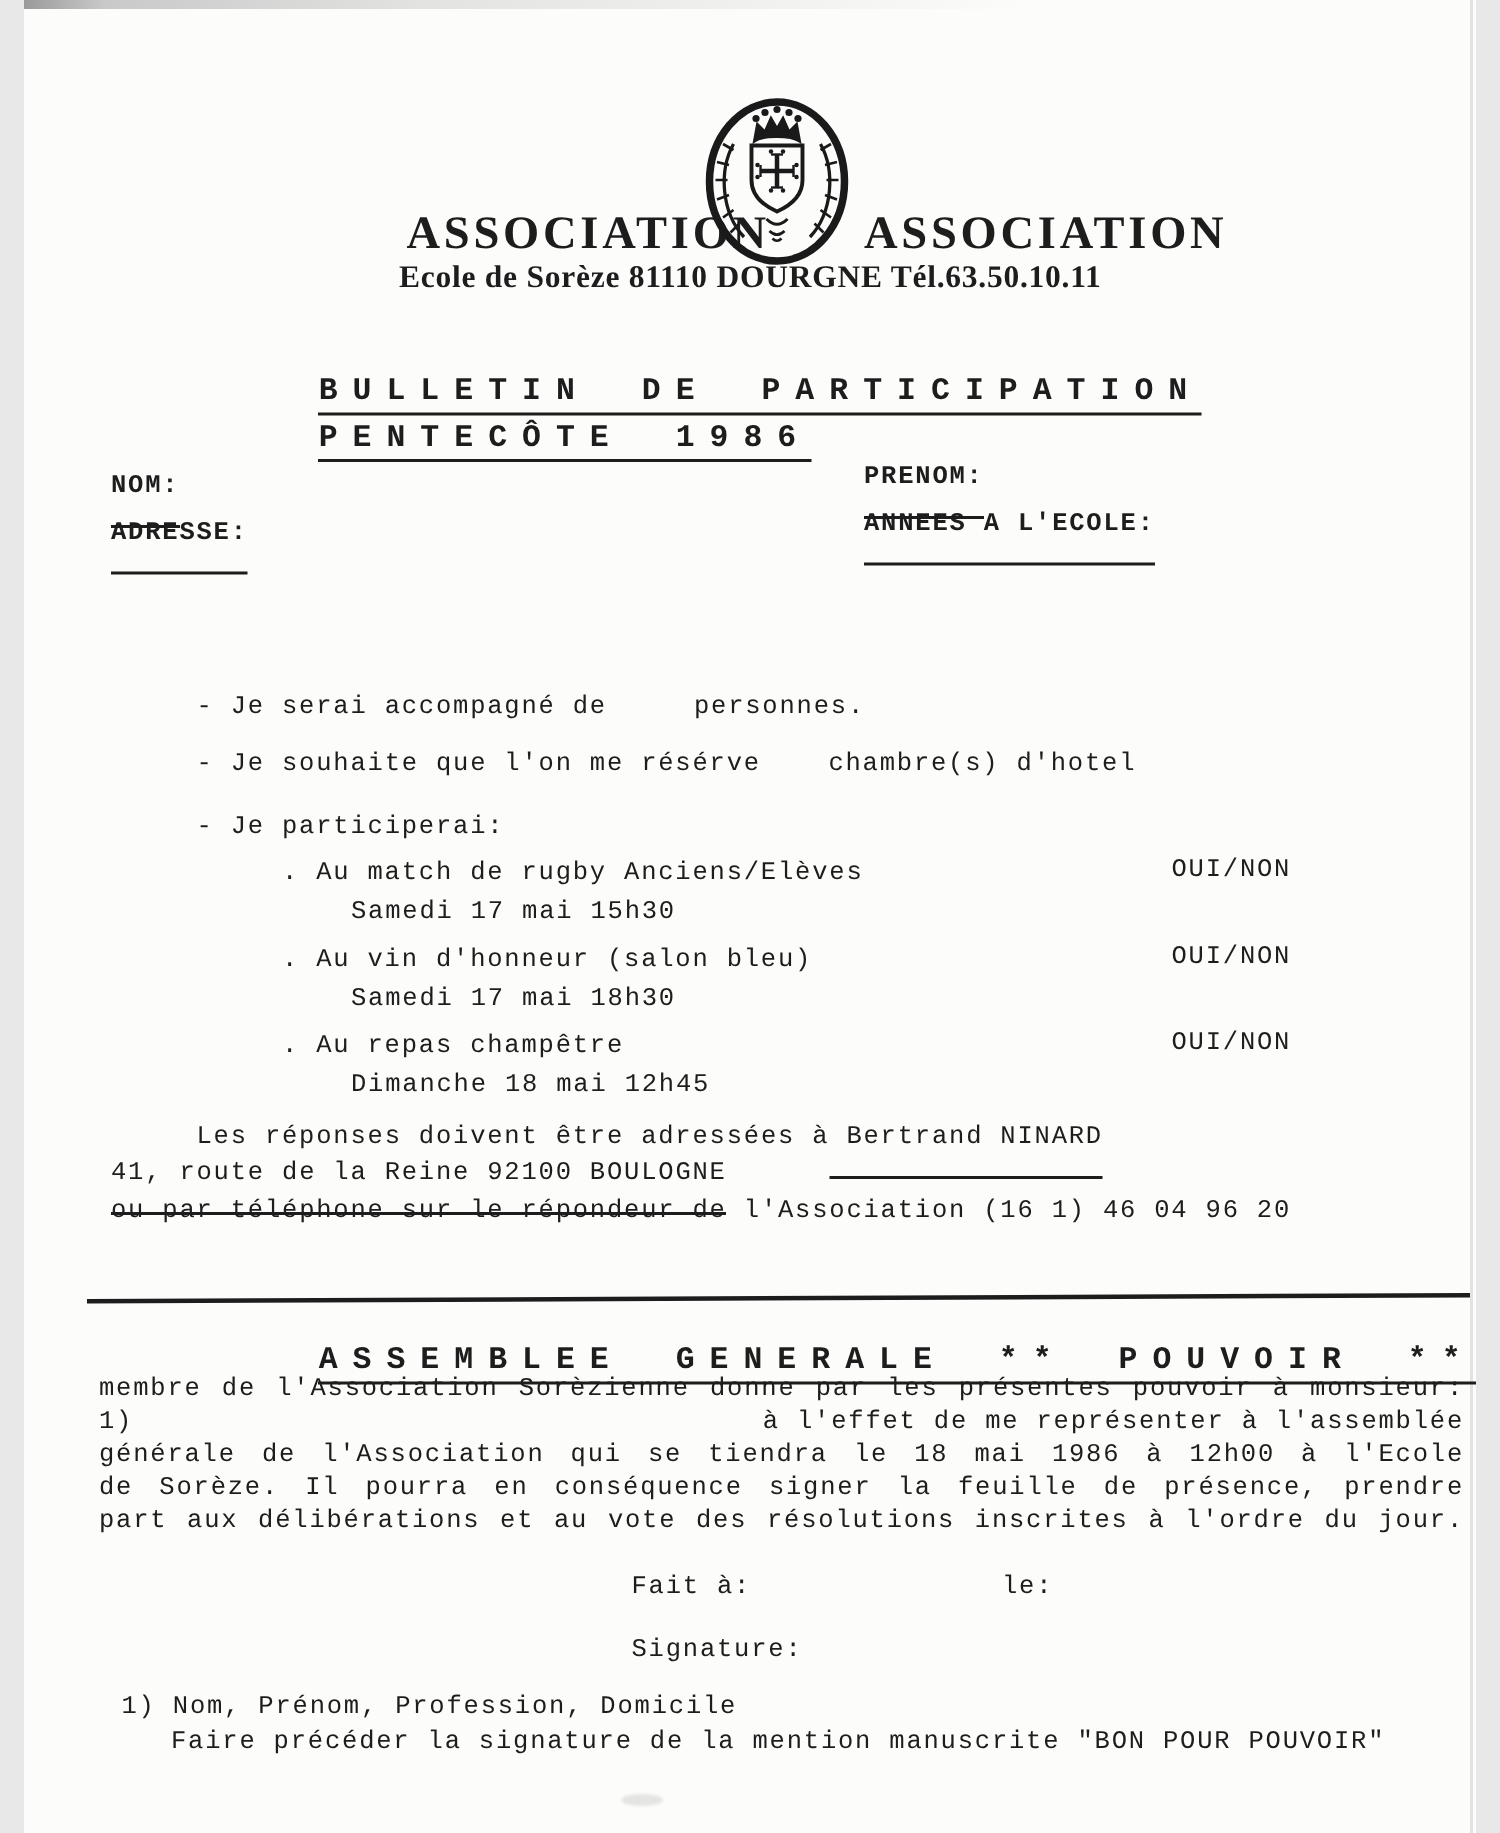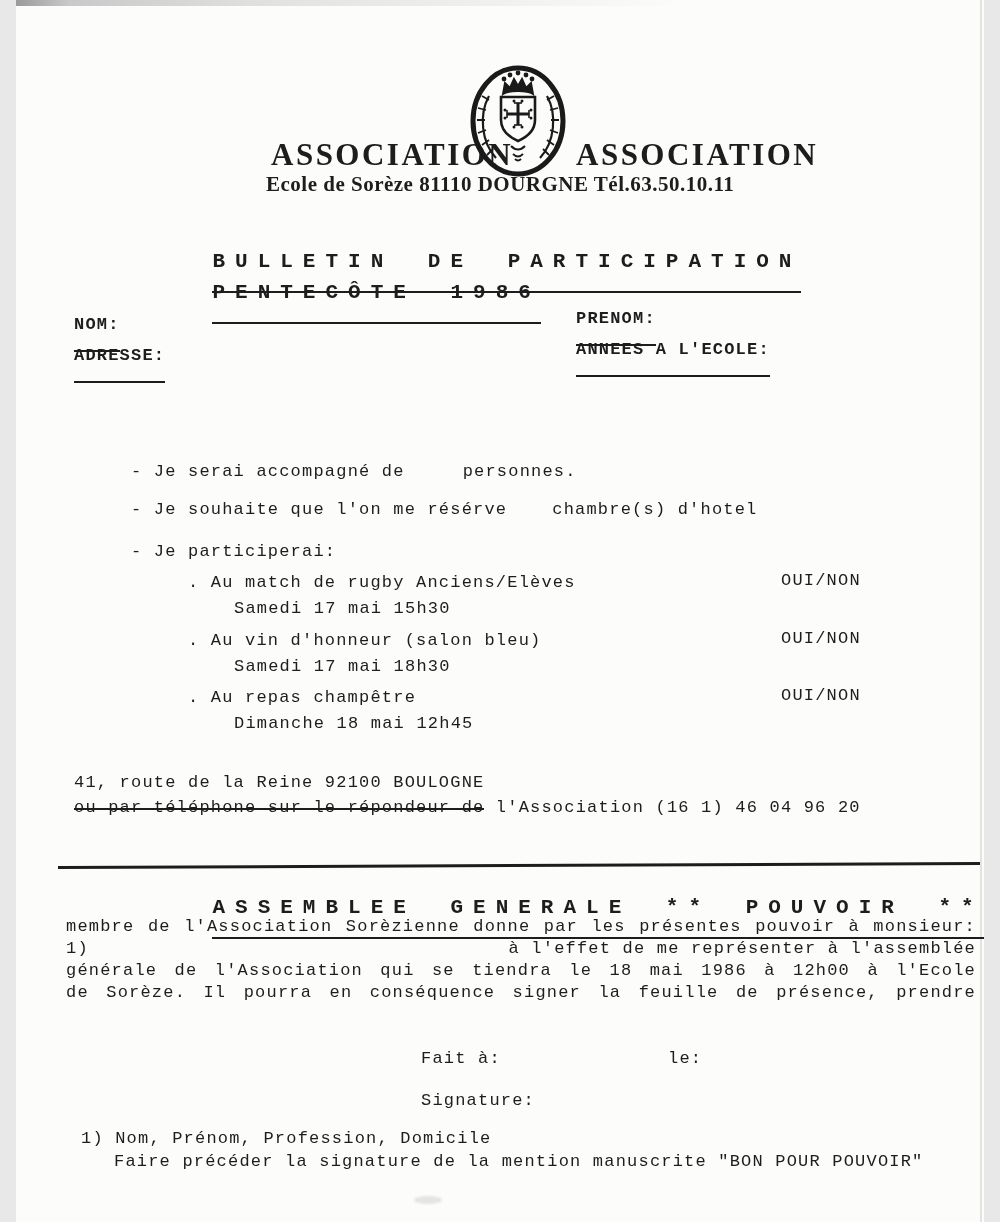--- a/index.html
+++ b/index.html
@@ -18,21 +18,21 @@
     border-radius:50%;filter:blur(1px);}
   
   .org{font-family:"Liberation Serif","DejaVu Serif",serif;font-weight:bold;
     font-size:31px;letter-spacing:2.5px;line-height:34px;}
   .address{font-family:"Liberation Serif","DejaVu Serif",serif;font-weight:bold;
     font-size:21px;letter-spacing:.5px;line-height:24px;}
   .logo{left:452px;top:62px;width:100px;height:116px;}
   
   .bigtitle{font-weight:bold;font-size:21px;letter-spacing:10px;word-spacing:12px;
     line-height:24px;white-space:pre;}
-  .u{display:inline-block;border-bottom:2.5px solid #1d1d1d;padding-bottom:17px;}
+  .u{display:inline-block;border-bottom:2.5px solid #1d1d1d;padding-bottom:1px;}
   .u2{display:inline-block;border-bottom:2px solid #1d1d1d;padding-bottom:13px;}
   .lbl{font-weight:bold;}
   .pre{white-space:pre;}
   .rule{background:#1d1d1d;}
   .just{width:910px;text-align:justify;text-align-last:justify;}
   .row3{width:910px;display:flex;justify-content:space-between;}
 </style>
 </head>
 <body>
 
@@ -137,38 +137,42 @@
     <div class="abs" style="left:172px;top:628px;">. Au vin d'honneur (salon bleu)</div>
     <div class="abs" style="left:218px;top:654px;">Samedi 17 mai 18h30</div>
     <div class="abs" style="left:765px;top:626px;">OUI/NON</div>
   </div>
   <div>
     <div class="abs" style="left:172px;top:685px;">. Au repas champêtre</div>
     <div class="abs" style="left:218px;top:711px;">Dimanche 18 mai 12h45</div>
     <div class="abs" style="left:765px;top:683px;">OUI/NON</div>
   </div>
 
+  <div class="abs" style="left:115px;top:746px;">
+    <span>Les réponses doivent être adressées à</span><span class="u2 pre"> Bertrand NINARD</span>
+  </div>
   <div class="abs" style="left:58px;top:770px;">
     <span class="u2">41, route de la Reine 92100 BOULOGNE</span>
   </div>
   <div class="abs" style="left:58px;top:795px;">ou par téléphone sur le répondeur de l'Association (16 1) 46 04 96 20</div>
 
   <div class="abs rule" style="left:42px;top:864px;width:922px;height:3px;transform:rotate(-0.25deg);"></div>
   <div class="abs bigtitle" style="left:58px;top:872px;">
     <span class="u">ASSEMBLEE GENERALE ** POUVOIR **</span>
   </div>
 
   <div class="abs" style="left:50px;top:916px;line-height:22px;">
     <div class="just">membre de l'Association Sorèzienne donne par les présentes pouvoir à monsieur:</div>
     <div class="row3">
       <span>1)</span>
       <span>à l'effet de me représenter à l'assemblée</span>
     </div>
     <div class="just">générale de l'Association qui se tiendra le 18 mai 1986 à 12h00 à l'Ecole</div>
     <div class="just">de Sorèze. Il pourra en conséquence signer la feuille de présence, prendre</div>
+    <div class="just">part aux délibérations et au vote des résolutions inscrites à l'ordre du jour.</div>
   </div>
 
   <div class="abs" style="left:405px;top:1046px;">Fait à:</div>
   <div class="abs" style="left:652px;top:1046px;">le:</div>
   <div class="abs" style="left:405px;top:1088px;">Signature:</div>
 
   <div class="abs" style="left:65px;top:1126px;">1) Nom, Prénom, Profession, Domicile</div>
   <div class="abs" style="left:98px;top:1149px;">Faire précéder la signature de la mention manuscrite "BON POUR POUVOIR"</div>
 
 </div>

